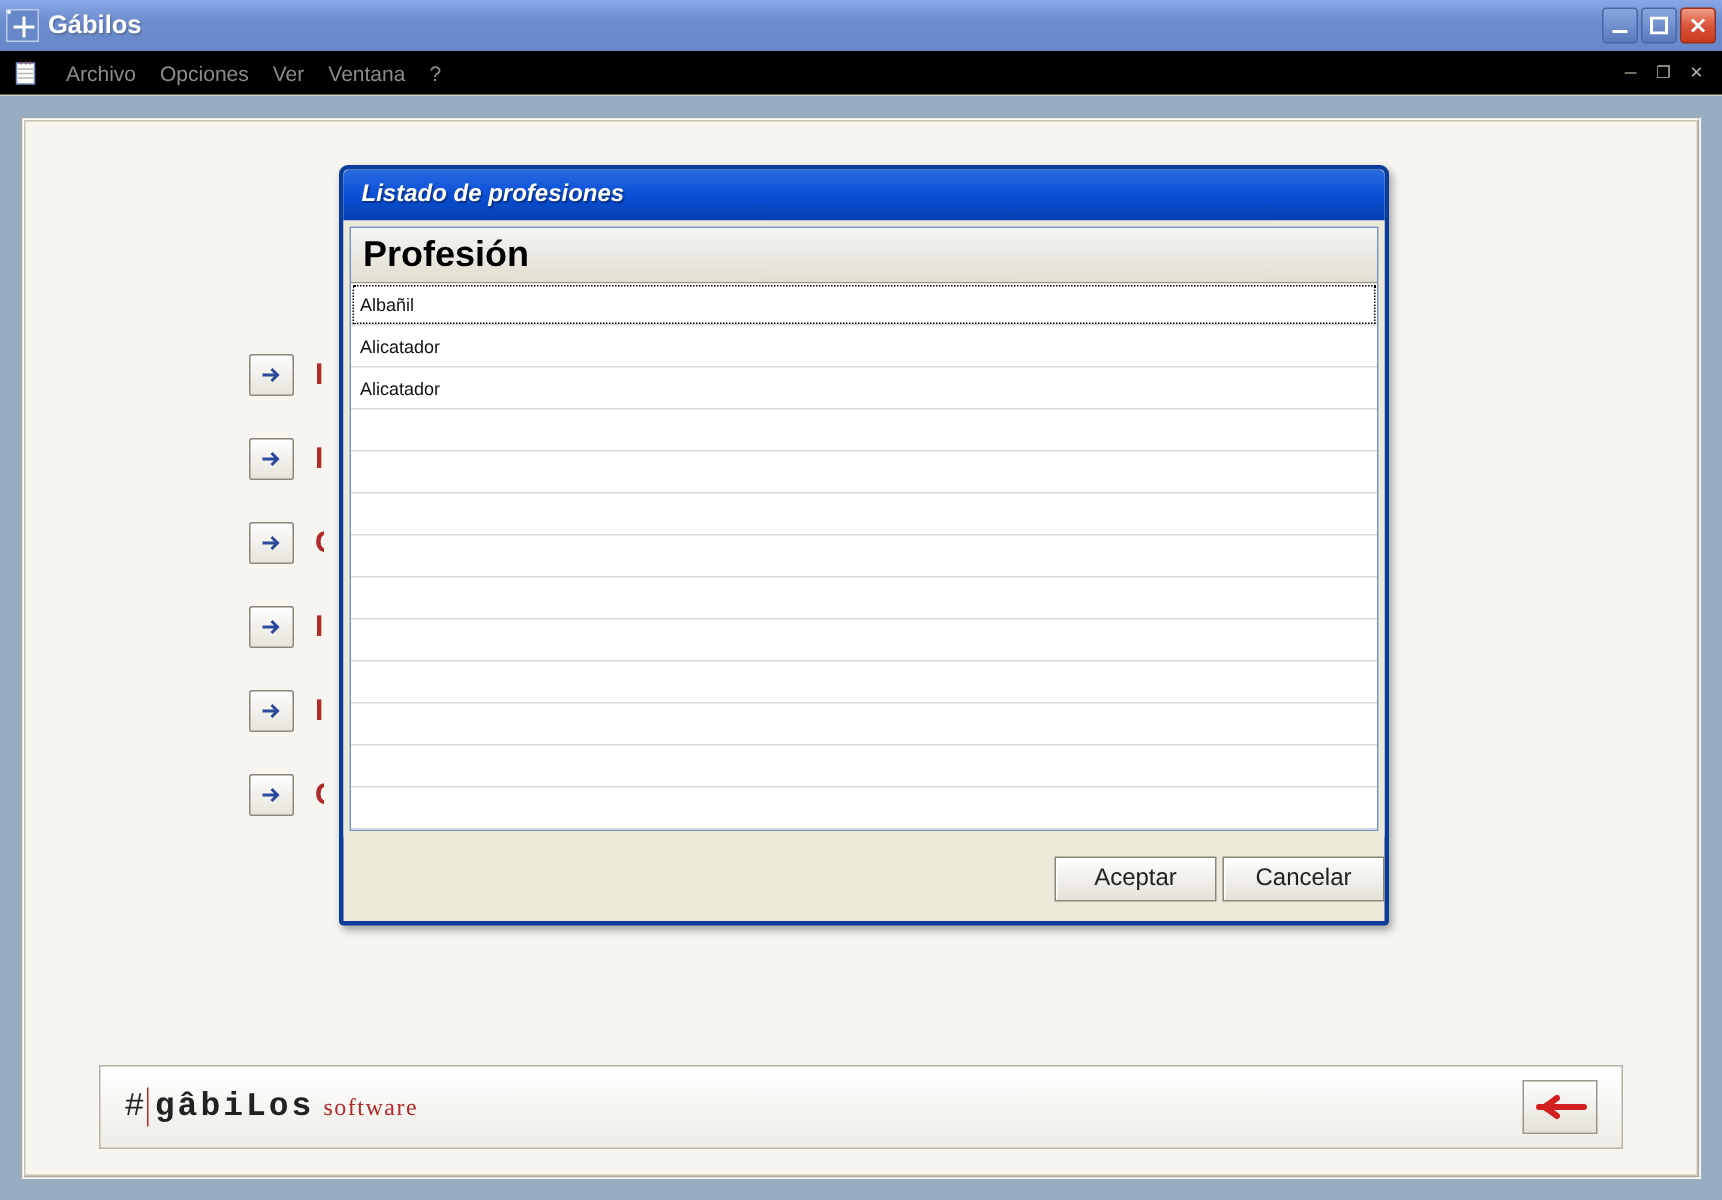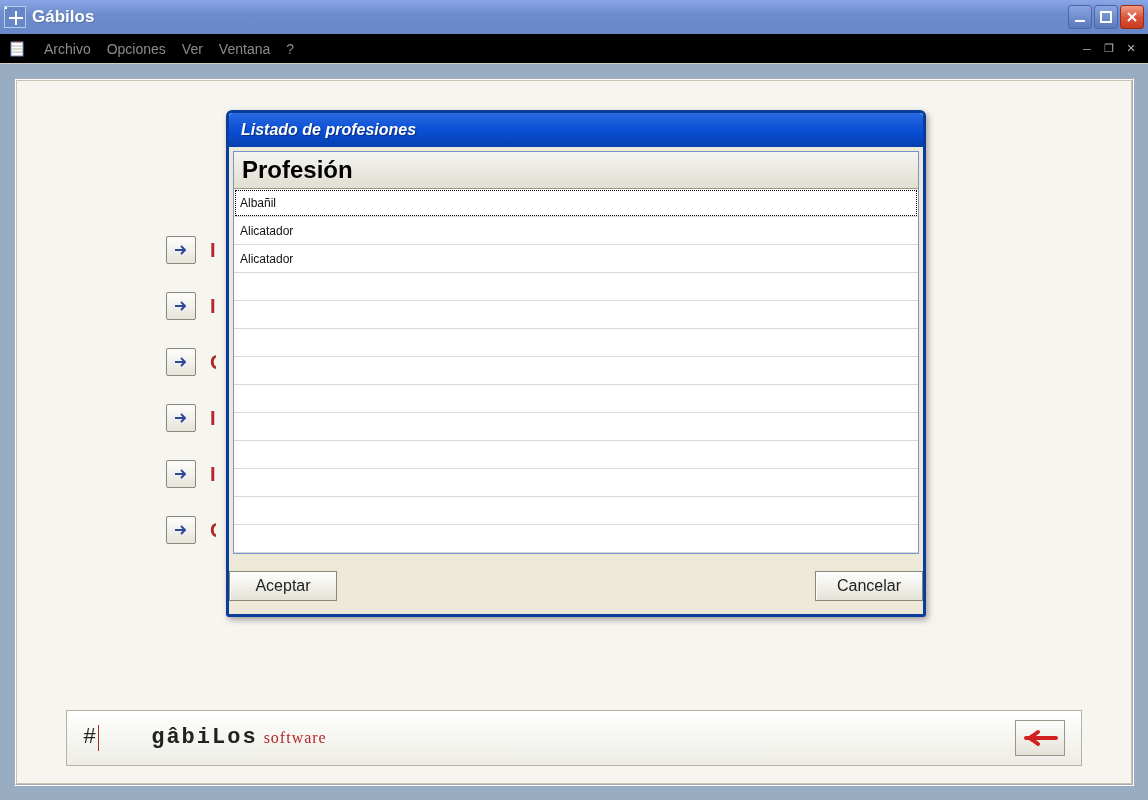--- a/index.html
+++ b/index.html
@@ -137,21 +137,21 @@
     display: flex; align-items: center;
     padding: 0 16px;
   }
   .logo {
     display: flex; align-items: baseline;
     font-family: "Courier New", monospace;
     color: #222; gap: 2px;
   }
   .logo .hash { font-size: 22px; letter-spacing: -2px; }
   .logo .bar { width: 1px; height: 26px; background: #b02a2a; margin: 0 2px; align-self:center;}
-  .logo .name { font-size: 22px; letter-spacing: 2px; font-weight: 600; margin-left: 48px;}
+  .logo .name { font-size: 22px; letter-spacing: 2px; font-weight: 600;}
   .logo .sw { font-size: 16px; color: #b02a2a; margin-left: 4px; letter-spacing: 1px; font-family: Liberation Serif, serif;}
   .back-btn {
     margin-left: auto;
     width: 50px; height: 36px;
     background: linear-gradient(to bottom, #fdfdfd, #e4e2d7);
     border: 1px solid #9a9789;
     display: flex; align-items: center; justify-content: center;
   }
 
   
@@ -201,22 +201,22 @@
     display: flex; align-items: center;
     font-family: Arial, sans-serif;
   }
   .grid-row.selected {
     outline: 1px dotted #000;
     outline-offset: -2px;
     background: #fff;
   }
   .dialog-footer {
     height: 56px;
-    display: flex; align-items: center; justify-content: space-between;
-    gap: 32px;
+    display: flex; align-items: center; justify-content: flex-end;
+    gap: 4px;
   }
   .dlg-btn {
     min-width: 108px; height: 30px;
     background: linear-gradient(to bottom, #fefefe, #e4e2d7);
     border: 1px solid #8a8779;
     font-size: 16px;
     color: #222;
     display: flex; align-items:center; justify-content:center;
     padding: 0 12px;
     box-shadow: inset 1px 1px 0 #fff;

